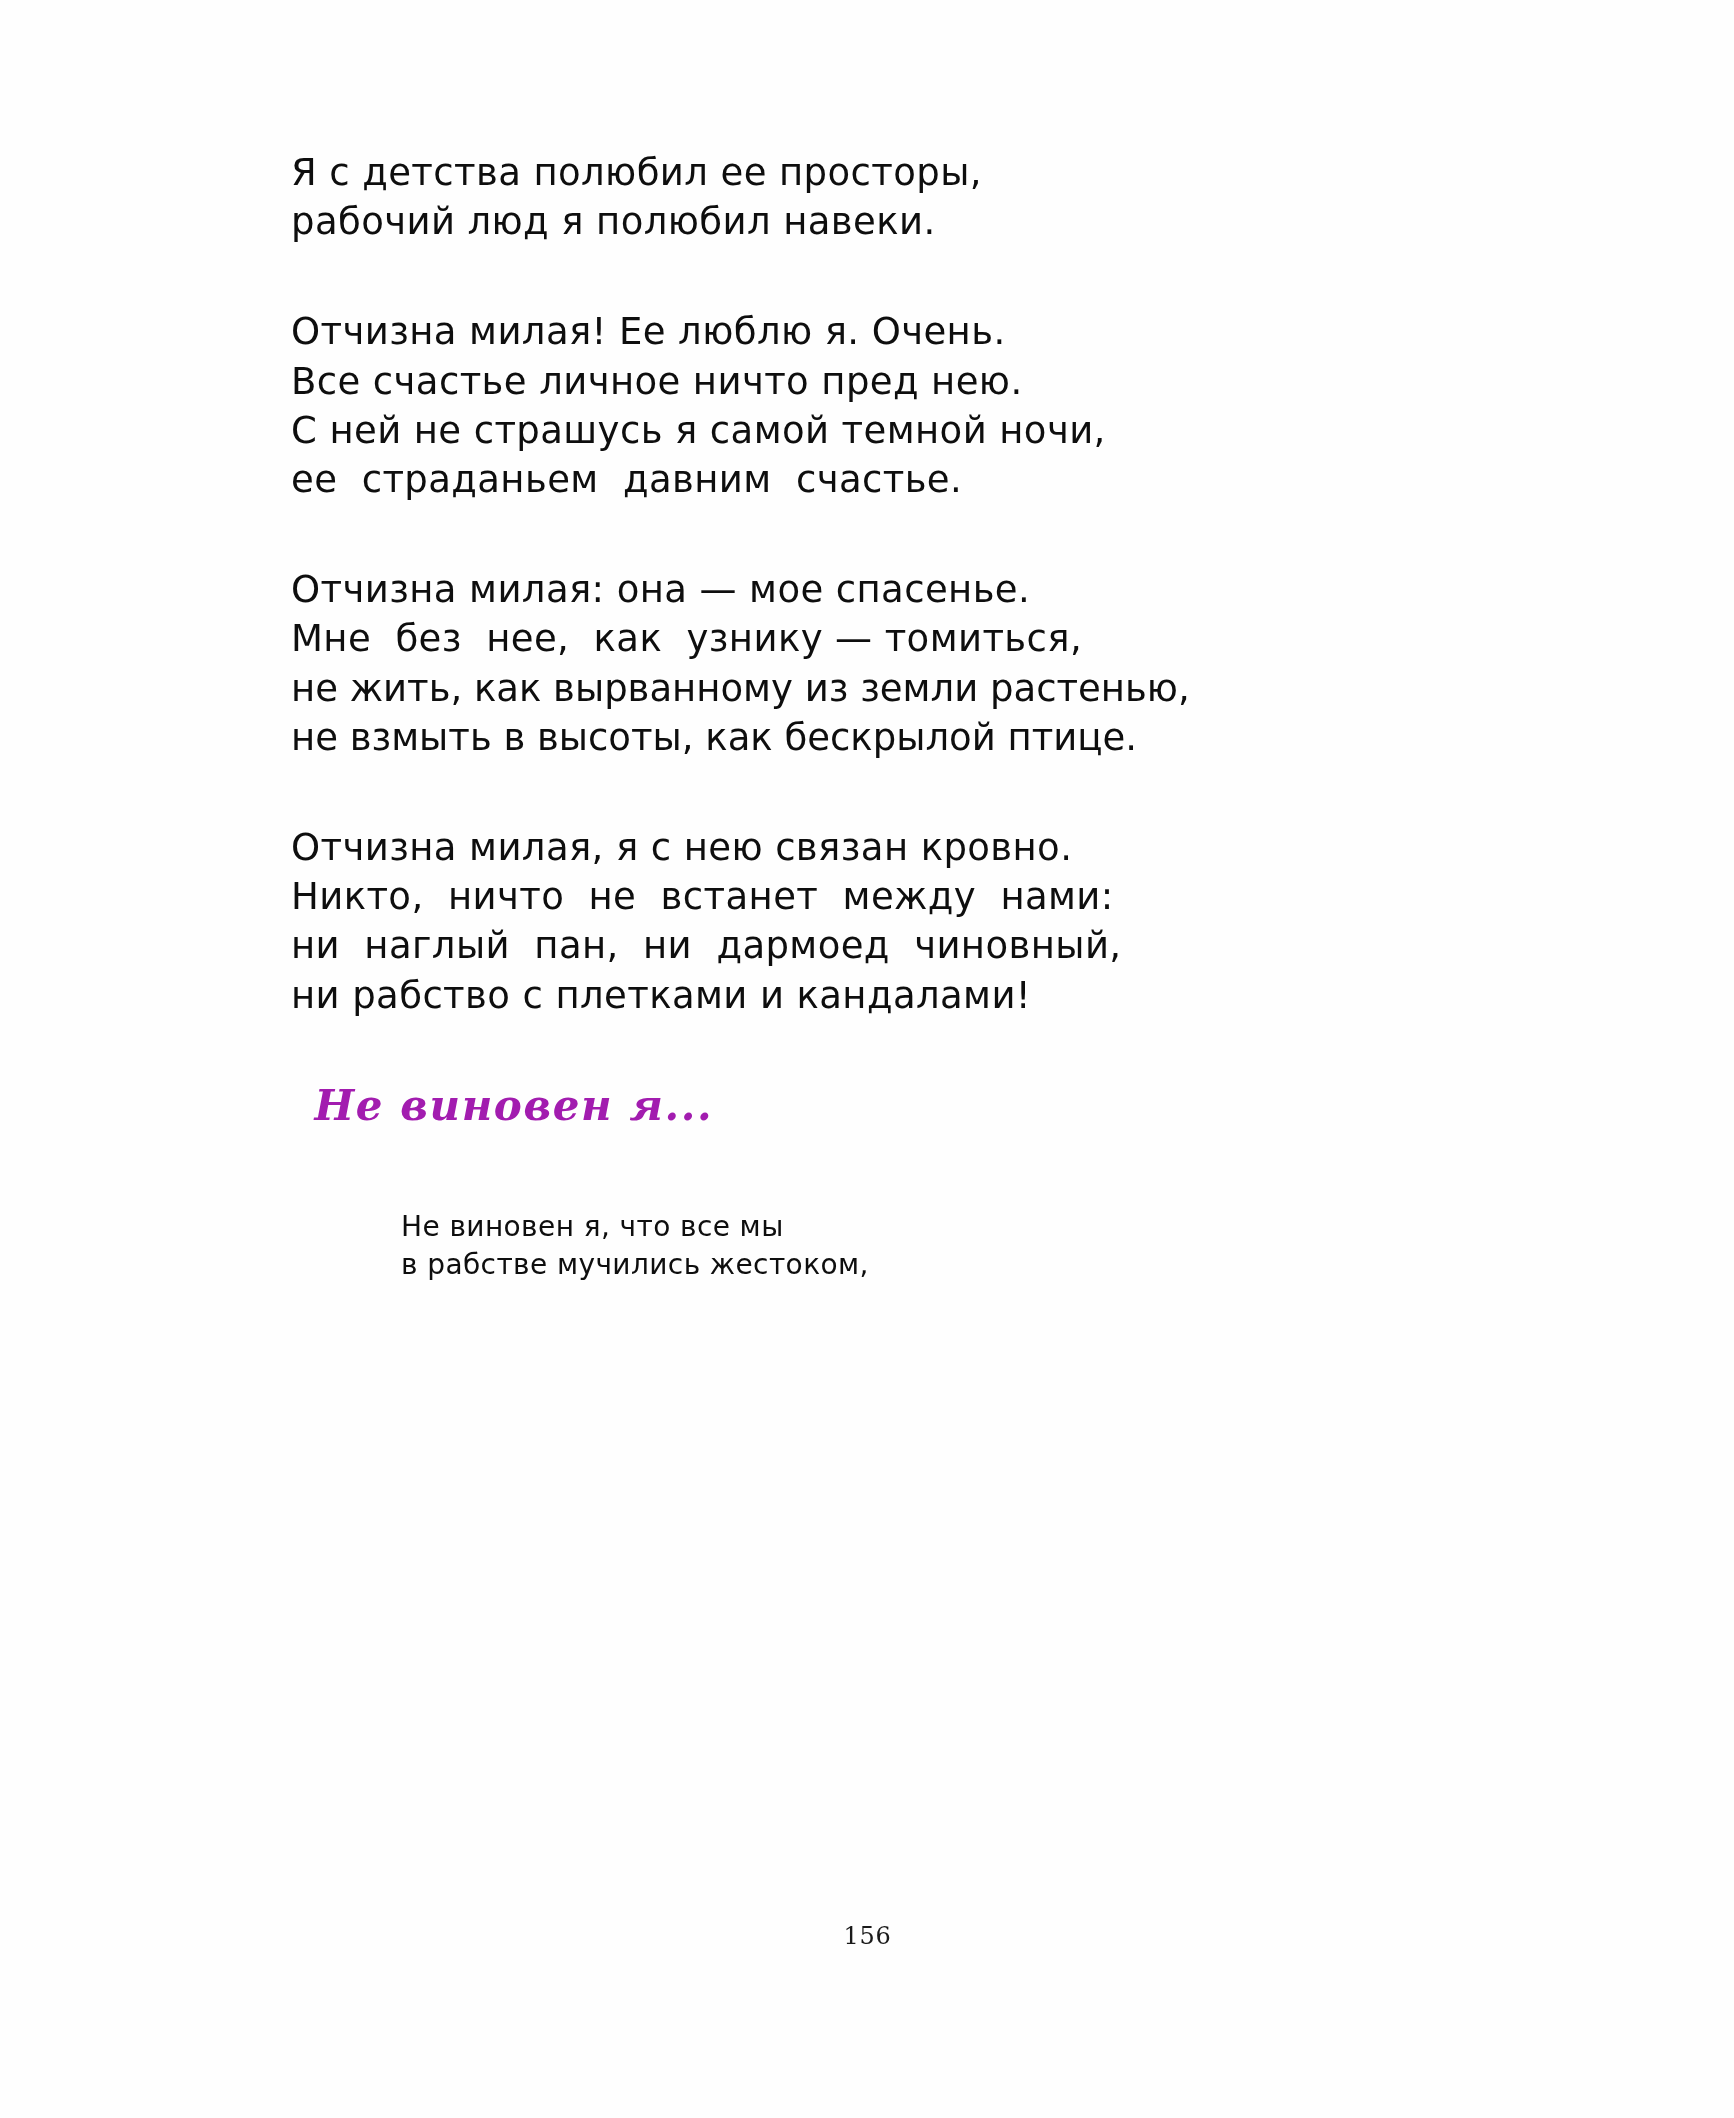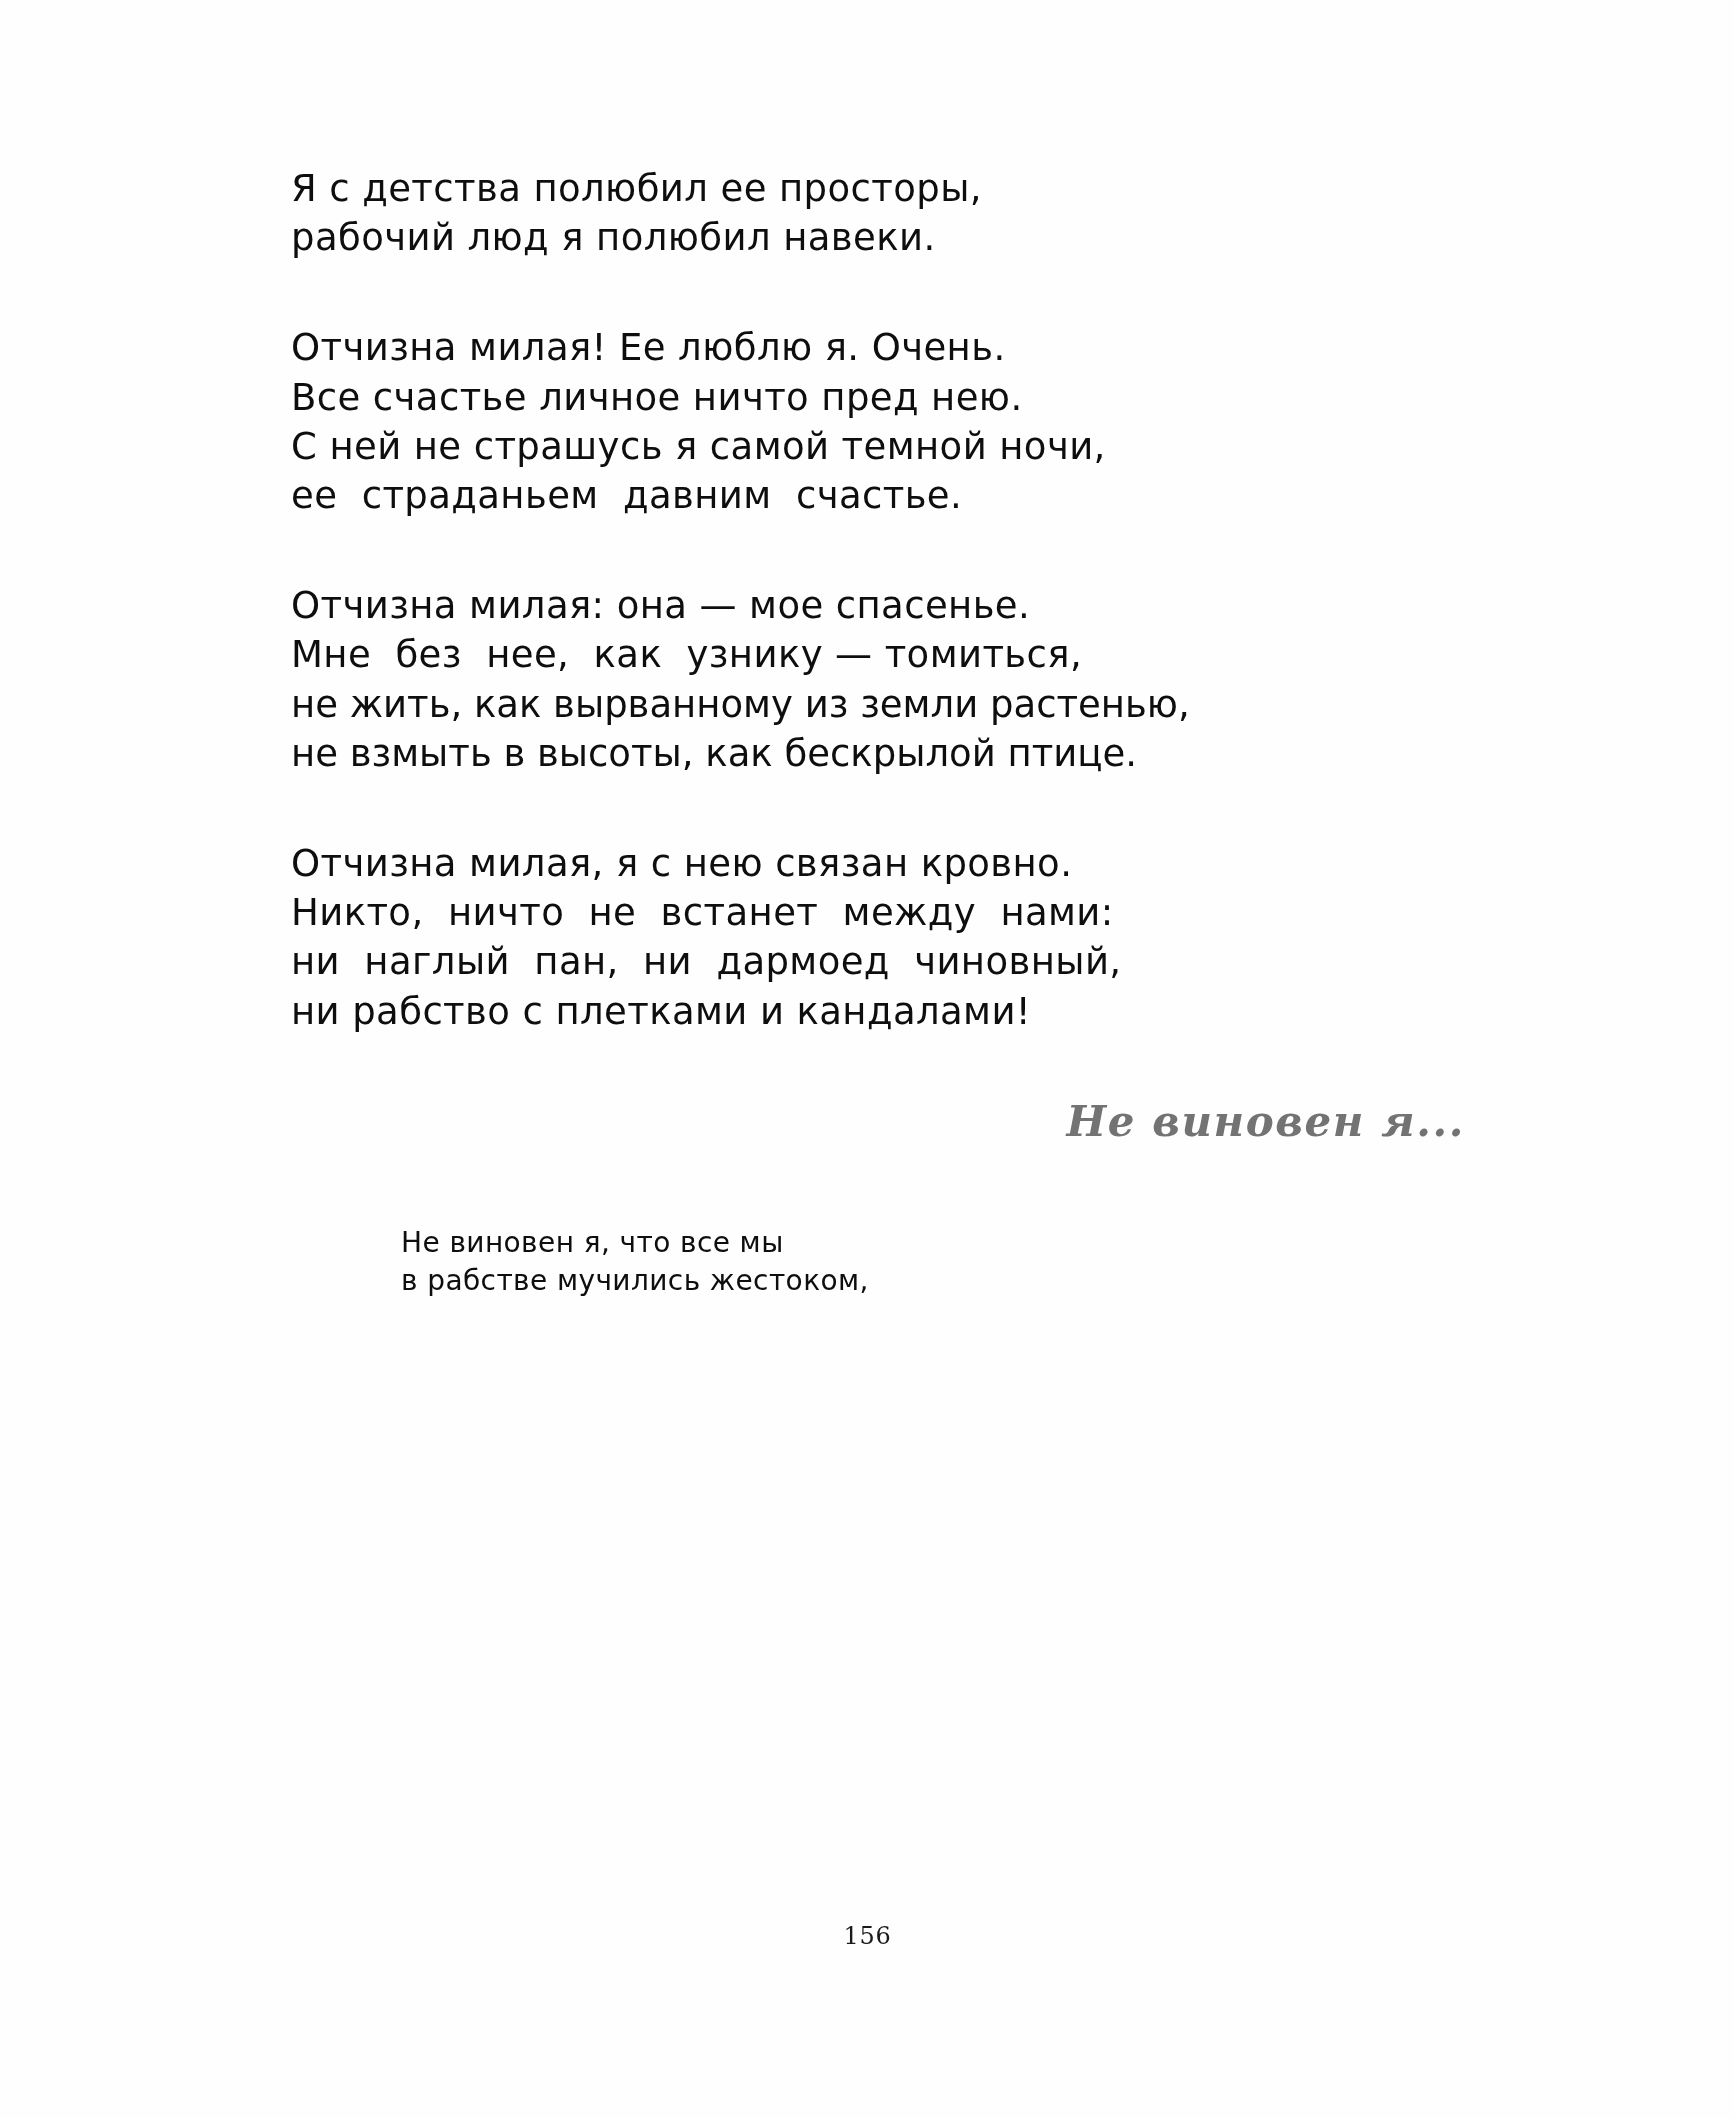--- a/index.html
+++ b/index.html
@@ -22,21 +22,21 @@
     top: 0;
     left: 0;
     width: 1735px;
     height: 2119px;
     background: #fefefe;
   }
 
   .content {
     position: absolute;
     left: 291px;
-    top: 164px;
+    top: 148px;
     width: 1174px;
   }
 
   .stanza {
     margin: 0 0 61px 0;
   }
 
   .line {
     font-size: 37px;
     line-height: 1.33;
@@ -55,27 +55,27 @@
     margin-left: 9.4px;
     font-family: "DejaVu Serif", serif;
     font-style: italic;
     font-weight: bold;
     font-size: 27px;
     color: #141414;
     letter-spacing: 0.8px;
   }
 
   .poem-title {
-    text-align: right;
+    text-align: left;
     font-family: "DejaVu Serif", serif;
     font-style: italic;
     font-weight: bold;
     font-size: 42px;
     letter-spacing: 1.6px;
-    color: #737373;
+    color: #a21caf;
     padding-left: 23.5px;
   }
 
   .new-poem {
     margin-top: 78px;
     text-align: left;
     padding-left: 110px;
   }
 
   .new-poem .line {

